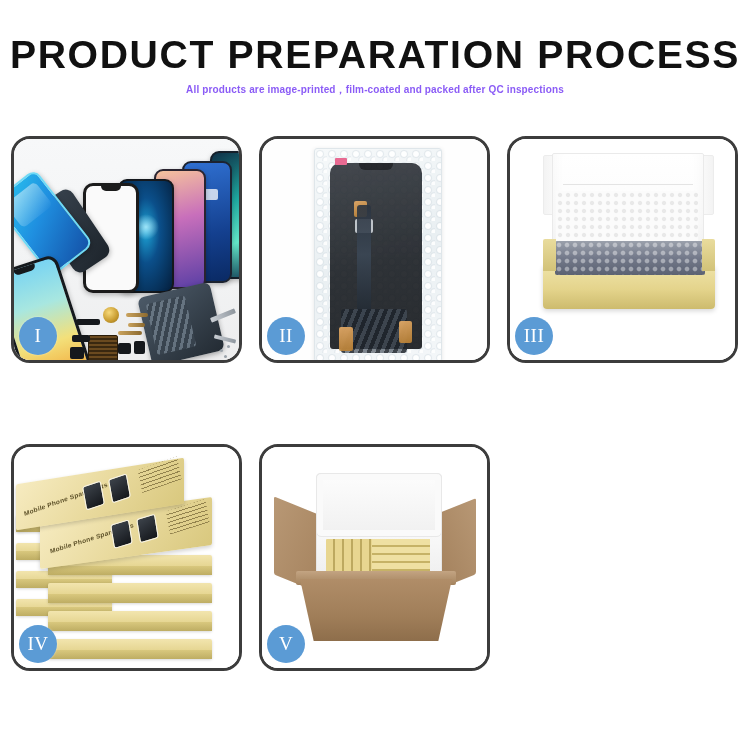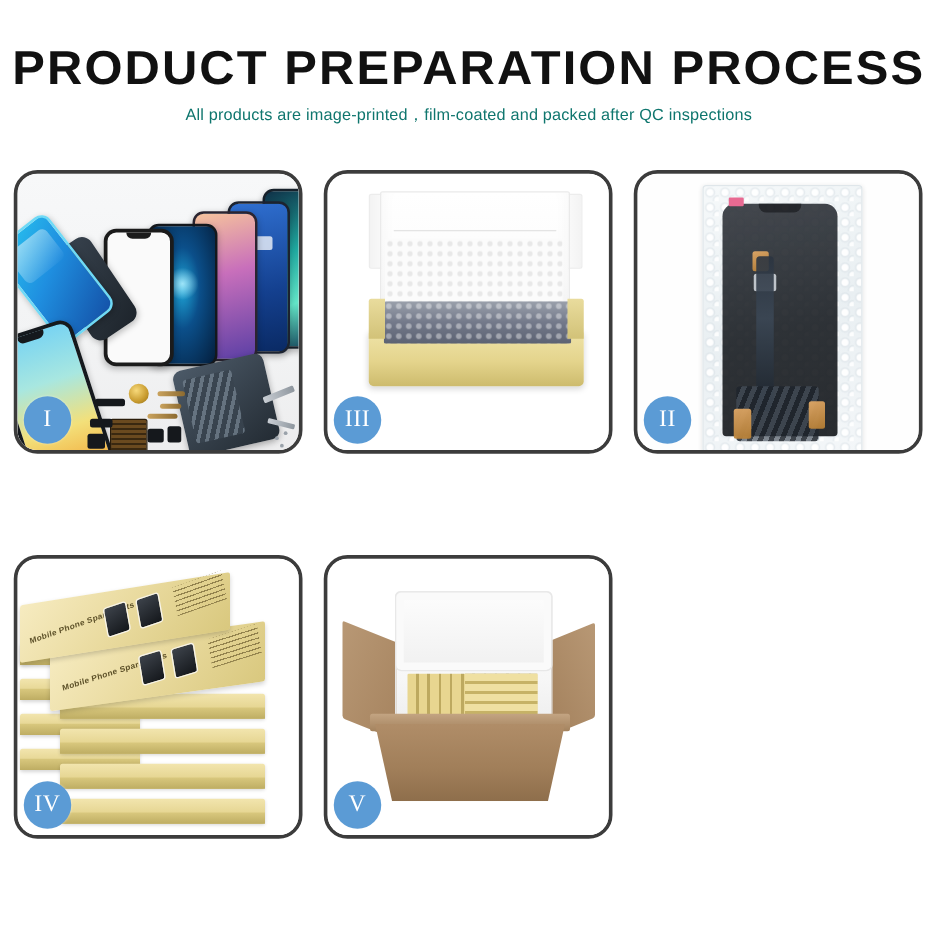--- a/index.html
+++ b/index.html
@@ -26,23 +26,23 @@
     font-size: 38px;
     font-weight: 700;
     letter-spacing: 1.6px;
     color: #111111;
     line-height: 42px;
     transform: scaleX(1.03);
     white-space: nowrap;
   }
   #page-subtitle {
     font-family: "Liberation Sans", sans-serif;
-    font-size: 13px;
-    font-weight: 400;
-    color: #0f766e;
+    font-size: 10px;
+    font-weight: 700;
+    color: #8b5cf6;
     letter-spacing: 0.15px;
     margin-top: 7px;
     white-space: nowrap;
   }
 
   
   #steps-grid {
     position: absolute;
     left: 11px;
     top: 136px;
@@ -449,51 +449,51 @@
       <div class="part tool" style="left:196px; top:174px; width:26px; height:5px; transform:rotate(-22deg);"></div>
       <div class="part tool" style="left:200px; top:198px; width:22px; height:4px; transform:rotate(14deg);"></div>
       <div class="part screw" style="left:206px; top:210px;"></div>
       <div class="part screw" style="left:213px; top:206px;"></div>
       <div class="part screw" style="left:210px; top:216px;"></div>
     </div>
     <div class="step-badge">I</div>
   </div>
 
   <div class="step-panel">
-    <div class="panel-photo p3-bg">
-      <div class="box3-flapL"></div>
-      <div class="box3-flapR"></div>
-      <div class="box3-lid"></div>
-      <div class="box3-foam"></div>
-      <div class="box3-tray">
-        <div class="box3-tray-inner"></div>
-        <div class="box3-tray-lipL"></div>
-        <div class="box3-tray-lipR"></div>
-      </div>
-    </div>
-    <div class="step-badge">III</div>
-  </div>
-
-  <div class="step-panel">
     <div class="panel-photo p2-bg">
       <div class="bubble-bag">
         <div class="lcd-panel"></div>
         <div class="pink-label"></div>
         <div class="tape-a"></div>
         <div class="lcd-ic"></div>
         <div class="lcd-cable"></div>
         <div class="conn-cluster"></div>
         <div class="tape-b"></div>
         <div class="tape-c"></div>
       </div>
     </div>
     <div class="step-badge">II</div>
   </div>
 
   <div class="step-panel">
+    <div class="panel-photo p3-bg">
+      <div class="box3-flapL"></div>
+      <div class="box3-flapR"></div>
+      <div class="box3-lid"></div>
+      <div class="box3-foam"></div>
+      <div class="box3-tray">
+        <div class="box3-tray-inner"></div>
+        <div class="box3-tray-lipL"></div>
+        <div class="box3-tray-lipR"></div>
+      </div>
+    </div>
+    <div class="step-badge">III</div>
+  </div>
+
+  <div class="step-panel">
     <div class="panel-photo p4-bg">
       <div class="stack">
 
         <div class="sbox" style="left:2px;  top:68px;  width:96px; height:17px;">
             <div class="side"></div>
           </div>
         <div class="sbox" style="left:2px;  top:96px;  width:96px; height:17px;">
             <div class="side"></div>
           </div>
         <div class="sbox" style="left:2px;  top:124px; width:96px; height:17px;">

